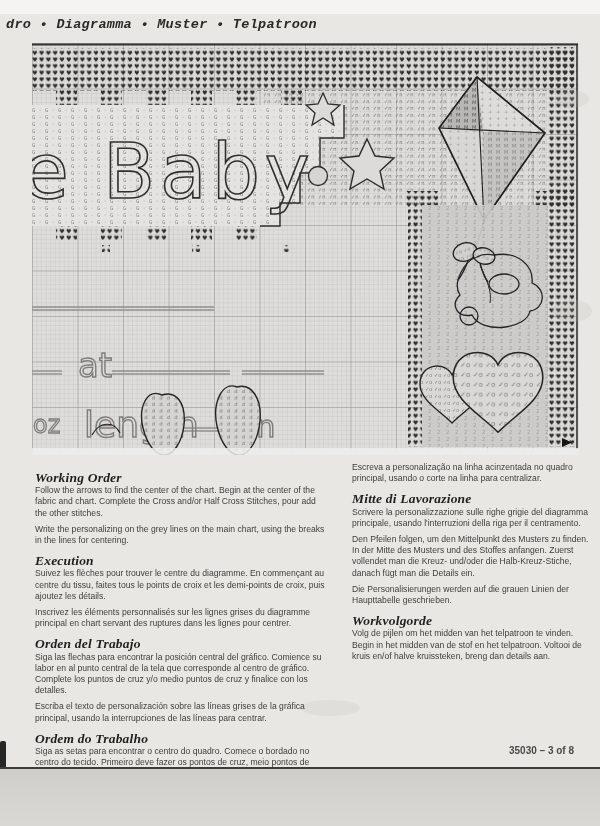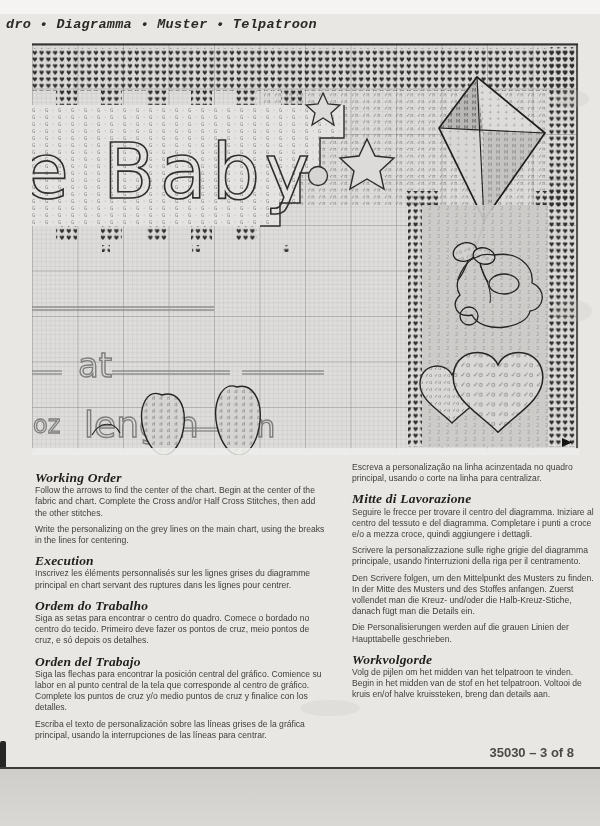--- a/index.html
+++ b/index.html
@@ -11,21 +11,21 @@
   #chartwrap{position:absolute;left:0;top:43px;width:547px;height:412px;padding-left:32px;}
   svg{display:block;}
   
   .col{position:absolute;font-size:8.6px;line-height:11.2px;color:#3e3e3c;text-align:left;}
   #colL{left:35px;top:456px;width:293px;margin-top:16px;}
   #colR{left:352px;top:458px;width:244px;}
   .sec h3{font-family:"Liberation Serif",serif;font-style:italic;font-weight:bold;
           font-size:13.5px;color:#1f1f1d;margin:9px 0 2px 0;letter-spacing:.2px;}
   .sec p{margin:2px 0 5px 0;}
   #colR .intro{margin-top:4px;}
-  #footcode{position:absolute;right:26px;top:745px;font-size:13px;font-weight:bold;color:#4a4a48;}
+  #footcode{position:absolute;right:26px;top:745px;font-size:10px;font-weight:bold;color:#4a4a48;}
   #footline{position:absolute;left:0;top:767px;width:600px;height:2px;background:#3c3c3a;}
   #bottomstrip{position:absolute;left:0;top:769px;width:600px;height:57px;
                background:linear-gradient(180deg,#cfcecb,#d9d8d5);}
   #edgeblob{position:absolute;left:0;top:741px;width:6px;height:30px;background:#262624;border-radius:2px;}
   .smudge{position:absolute;border-radius:50%;background:#b9b8ae;opacity:.18;}
 </style>
 </head>
 <body>
 
 <div id="page">
@@ -198,47 +198,47 @@
     </svg>
   </div>
 
   <div class="smudge" style="left:555px;top:90px;width:34px;height:18px;"></div>
   <div class="smudge" style="left:552px;top:300px;width:40px;height:22px;"></div>
   <div class="smudge" style="left:300px;top:700px;width:60px;height:16px;"></div>
 
   <div id="colL" class="col">
     <div class="sec">
       <h3 style="margin-top:0;">Working Order</h3>
-      <p>Follow the arrows to find the center of the chart. Begin at the center of the fabric and chart. Complete the Cross and/or Half Cross Stitches, then add the other stitches.</p>
+      <p>Follow the arrows to find the center of the chart. Begin at the center of the fabric and chart. Complete the Cross and/or Half Cross Stitches, pour add the other stitches.</p>
       <p>Write the personalizing on the grey lines on the main chart, using the breaks in the lines for centering.</p>
     </div>
     <div class="sec">
       <h3>Execution</h3>
+      <p>Suivez les flèches pour trouver le centre du diagramme. En commençant au centre du tissu, faites tous le points de croix et les demi-points de croix, puis ajoutez les détails.</p>
       <p>Inscrivez les éléments personnalisés sur les lignes grises du diagramme principal en chart servant des ruptures dans les lignes pour centrer.</p>
-    </div>
-    <div class="sec">
-      <h3>Ordem do Trabalho</h3>
-      <p>Siga as setas para encontrar o centro do quadro. Comece o bordado no centro do tecido. Primeiro deve fazer os pontos de cruz, meio pontos de cruz, e só depois os detalhes.</p>
     </div>
     <div class="sec">
       <h3>Orden del Trabajo</h3>
       <p>Siga las flechas para encontrar la posición central del gráfico. Comience su labor en al punto central de la tela que corresponde al centro de gráfico. Complete los puntos de cruz y/o medio puntos de cruz y finalice con los detalles.</p>
       <p>Escriba el texto de personalización sobre las líneas grises de la gráfica principal, usando la interrupciones de las líneas para centrar.</p>
     </div>
+    <div class="sec">
+      <h3>Ordem do Trabalho</h3>
+      <p>Siga as setas para encontrar o centro do quadro. Comece o bordado no centro do tecido. Primeiro deve fazer os pontos de cruz, meio pontos de cruz, e só depois os detalhes.</p>
+    </div>
   </div>
 
   <div id="colR" class="col">
     <p class="intro">Escreva a personalização na linha acinzentada no quadro principal, usando o corte na linha para centralizar.</p>
     <div class="sec">
       <h3>Mitte di Lavorazione</h3>
-      <p>Seguire le frecce per trovare il centro del diagramma. Iniziare al centro del tessuto e del diagramma. Completare i punti a croce e/o a mezza croce, quindi aggiungere i dettagli.</p>
       <p>Scrivere la personalizzazione sulle righe grigie del diagramma principale, usando l'interruzioni della riga per il centramento.</p>
     </div>
     <div class="sec">
-      <p>Den Scrivere folgen, um den Mittelpunkt des Musters zu finden. In der Mitte des Musters und des Stoffes anfangen. Zuerst vollendet man die Kreuz- und/oder die Halb-Kreuz-Stiche, danach fügt man die Details ein.</p>
+      <p>Den Pfeilen folgen, um den Mittelpunkt des Musters zu finden. In der Mitte des Musters und des Stoffes anfangen. Zuerst vollendet man die Kreuz- und/oder die Halb-Kreuz-Stiche, danach fügt man die Details ein.</p>
       <p>Die Personalisierungen werden auf die grauen Linien der Haupttabelle geschrieben.</p>
     </div>
     <div class="sec">
       <h3>Workvolgorde</h3>
       <p>Volg de pijlen om het midden van het telpatroon te vinden. Begin in het midden van de stof en het telpatroon. Voltooi de kruis en/of halve kruissteken, breng dan details aan.</p>
     </div>
   </div>
 
   <div id="footcode">35030 – 3 of 8</div>
   <div id="edgeblob"></div>

